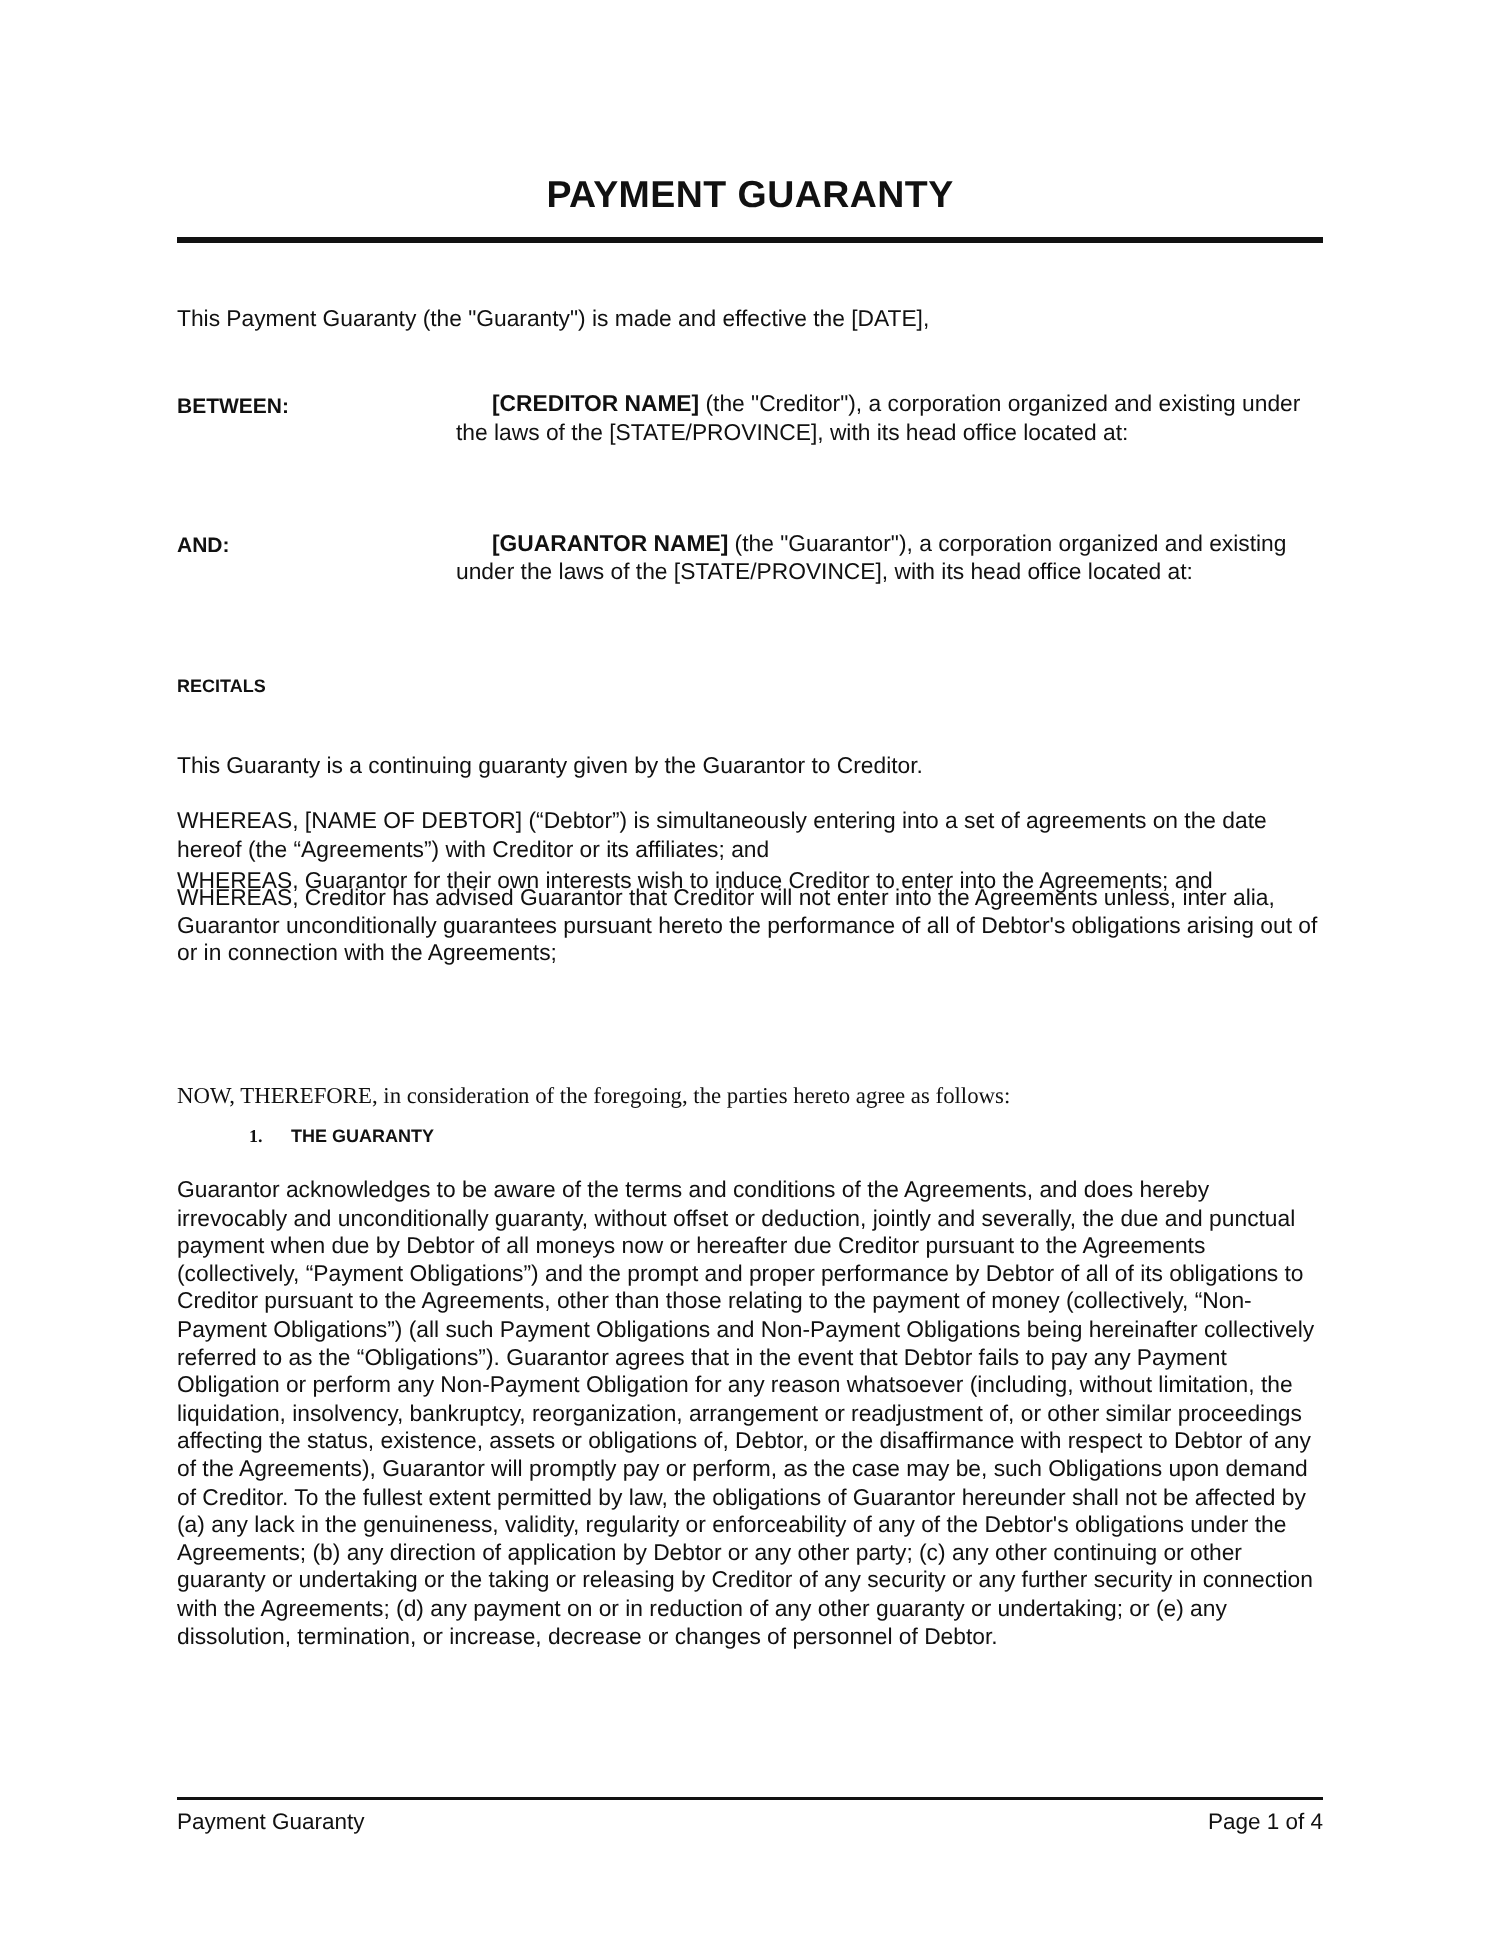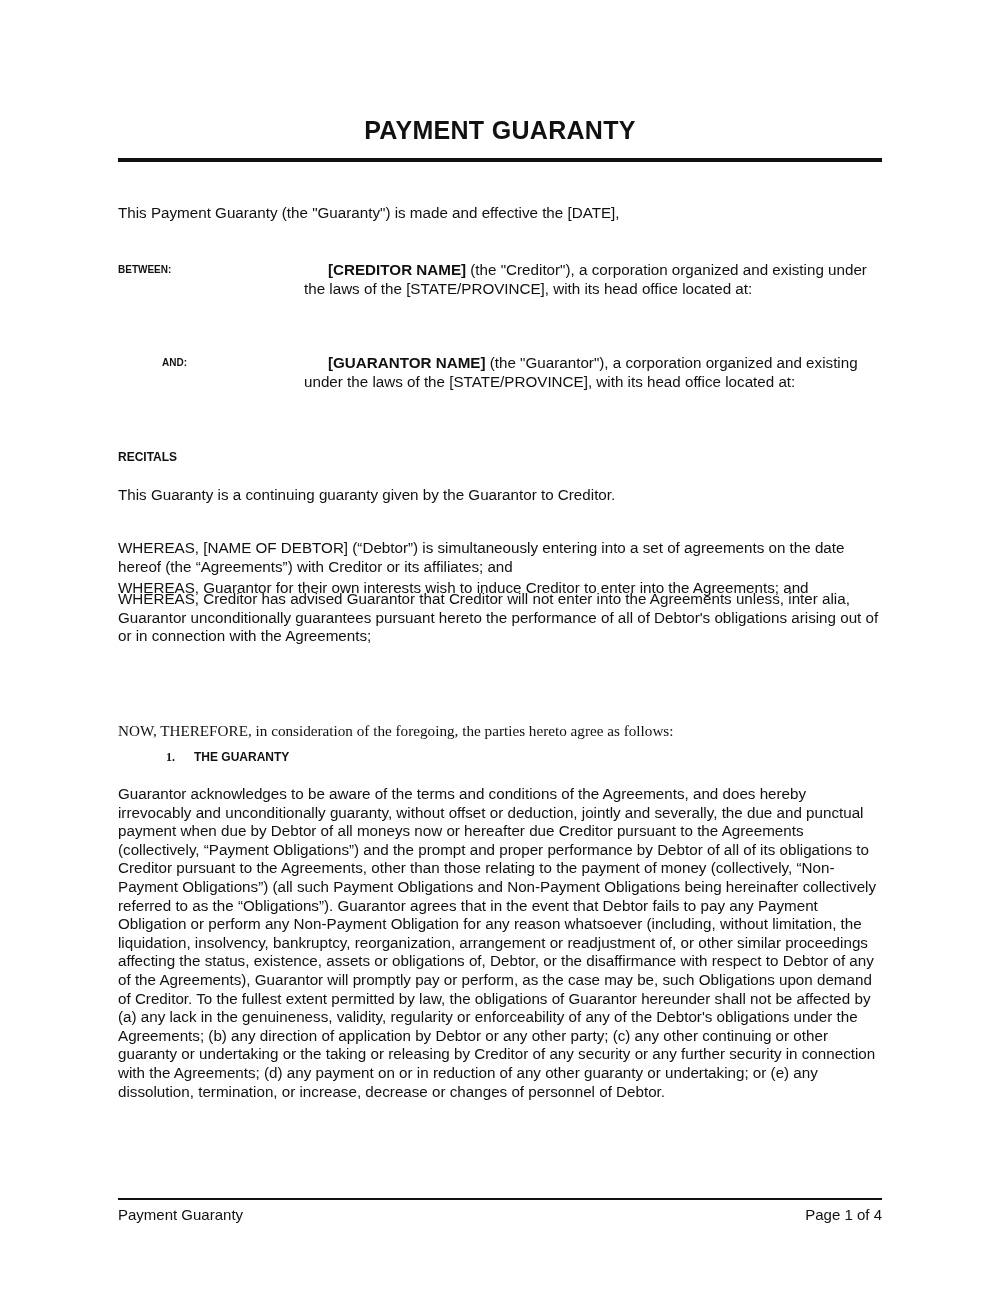--- a/index.html
+++ b/index.html
@@ -7,21 +7,21 @@
       width: 1000px; height: 1290px; position: relative; overflow: hidden;
       font-family: "Liberation Sans", sans-serif; color: #111111;
     }
     .page { position: absolute; left: 118px; top: 0; width: 764px; }
     .title {
       position: absolute; top: 116px; left: 0; width: 764px; text-align: center;
       font-weight: bold; font-size: 25px; letter-spacing: 0.3px; margin: 0;
     }
     .title-rule { position: absolute; top: 158px; left: 0; width: 764px; height: 4px; background: #111; }
     .p { position: absolute; left: 0; width: 764px; font-size: 15.2px; line-height: 18.6px; margin: 0; }
-    .party-label { position: absolute; left: 0; font-weight: bold; font-size: 10px; line-height: 18.6px; }
+    .party-label { position: absolute; left: 0; font-weight: bold; font-size: 14px; line-height: 18.6px; }
     .party-text { position: absolute; left: 186px; width: 580px; font-size: 15.2px; line-height: 18.6px; }
     .party-text b { font-weight: bold; margin-left: 24px; }
     .section-head { position: absolute; left: 0; font-weight: bold; font-size: 12px; line-height: 18.6px; }
     .num { font-family: "Liberation Serif", serif; font-weight: bold; display: inline-block; width: 28px; }
     .footer-rule { position: absolute; top: 1198px; left: 0; width: 764px; height: 2px; background: #111; }
     .footer-left { position: absolute; top: 1206px; left: 0; font-size: 15px; }
     .footer-right { position: absolute; top: 1206px; right: 0; font-size: 15px; }
   </style>
 </head>
 <body>
@@ -30,28 +30,28 @@
   <h1 class="title">PAYMENT GUARANTY</h1>
   <div class="title-rule"></div>
 
   <p class="p" style="top:204px;">This Payment Guaranty (the "Guaranty") is made and effective the [DATE],</p>
 
   <div class="party-label" style="top:261px;">BETWEEN:</div>
   <div class="party-text" style="top:261px;">
     <b>[CREDITOR NAME]</b><span> (the "Creditor"), a corporation organized and existing under the laws of the [STATE/PROVINCE], with its head office located at:</span>
   </div>
 
-  <div class="party-label" style="top:354px;margin-left:44px;">AND:</div>
+  <div class="party-label" style="top:354px;">AND:</div>
   <div class="party-text" style="top:354px;">
     <b>[GUARANTOR NAME]</b><span> (the "Guarantor"), a corporation organized and existing under the laws of the [STATE/PROVINCE], with its head office located at:</span>
   </div>
 
   <div class="section-head" style="top:448px;">RECITALS</div>
 
-  <p class="p" style="top:486px;">This Guaranty is a continuing guaranty given by the Guarantor to Creditor.</p>
+  <p class="p" style="top:502px;">This Guaranty is a continuing guaranty given by the Guarantor to Creditor.</p>
   <p class="p" style="top:523px;margin-top:16px;">WHEREAS, [NAME OF DEBTOR] (“Debtor”) is simultaneously entering into a set of agreements on the date hereof (the “Agreements”) with Creditor or its affiliates; and</p>
   <p class="p" style="top:579px;">WHEREAS, Guarantor for their own interests wish to induce Creditor to enter into the Agreements; and</p>
   <p class="p" style="top:590px;">WHEREAS, Creditor has advised Guarantor that Creditor will not enter into the Agreements unless, inter alia, Guarantor unconditionally guarantees pursuant hereto the performance of all of Debtor's obligations arising out of or in connection with the Agreements;</p>
   <p class="p" style="top:722px;font-family:Liberation Serif, serif;">NOW, THEREFORE, in consideration of the foregoing, the parties hereto agree as follows:</p>
 
   <div class="section-head" style="top:748px;margin-left:48px;">
     <span class="num">1.</span><span>THE GUARANTY</span>
   </div>
 
   <p class="p" style="top:785px;">Guarantor acknowledges to be aware of the terms and conditions of the Agreements, and does hereby irrevocably and unconditionally guaranty, without offset or deduction, jointly and severally, the due and punctual payment when due by Debtor of all moneys now or hereafter due Creditor pursuant to the Agreements (collectively, “Payment Obligations”) and the prompt and proper performance by Debtor of all of its obligations to Creditor pursuant to the Agreements, other than those relating to the payment of money (collectively, “Non-Payment Obligations”) (all such Payment Obligations and Non-Payment Obligations being hereinafter collectively referred to as the “Obligations”).  Guarantor agrees that in the event that Debtor fails to pay any Payment Obligation or perform any Non-Payment Obligation for any reason whatsoever (including, without limitation, the liquidation, insolvency, bankruptcy, reorganization, arrangement or readjustment of, or other similar proceedings affecting the status, existence, assets or obligations of, Debtor, or the disaffirmance with respect to Debtor of any of the Agreements), Guarantor will promptly pay or perform, as the case may be, such Obligations upon demand of Creditor. To the fullest extent permitted by law, the obligations of Guarantor hereunder shall not be affected by (a) any lack in the genuineness, validity, regularity or enforceability of any of the Debtor's obligations under the Agreements; (b) any direction of application by Debtor or any other party; (c) any other continuing or other guaranty or undertaking or the taking or releasing by Creditor of any security or any further security in connection with the Agreements; (d) any payment on or in reduction of any other guaranty or undertaking; or (e) any dissolution, termination, or increase, decrease or changes of personnel of Debtor.</p>

